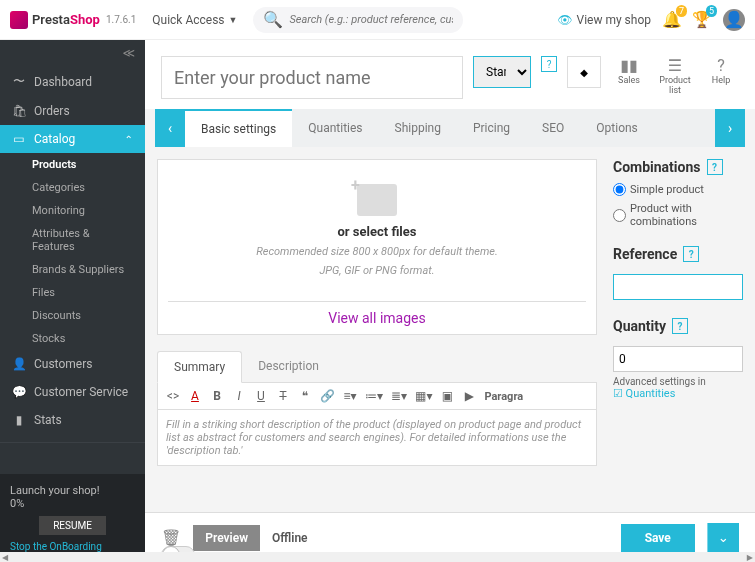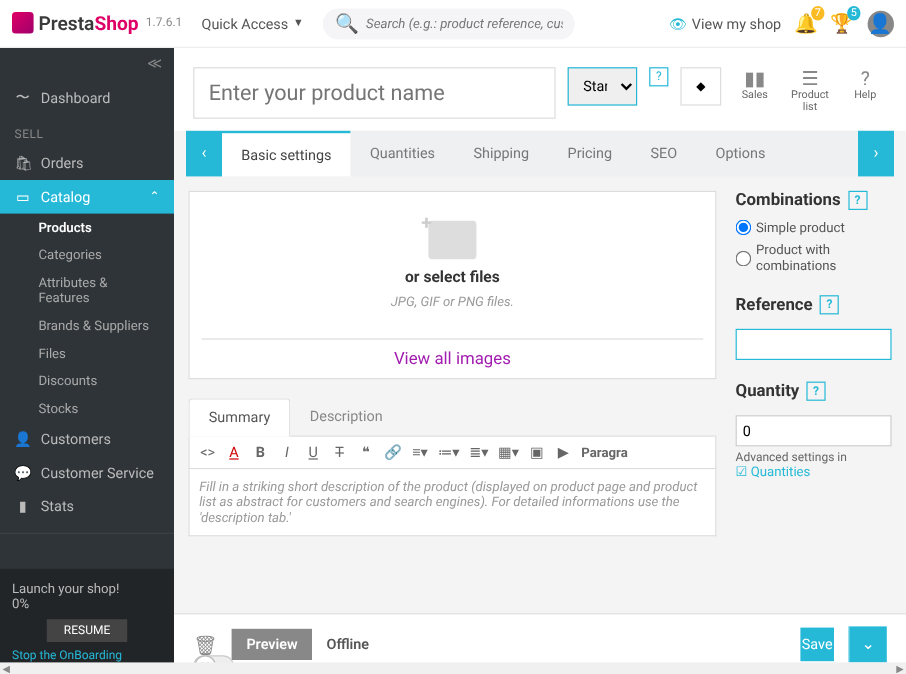--- a/index.html
+++ b/index.html
@@ -1,18 +1,18 @@
 <!DOCTYPE html>
 <html><head>
 <meta charset="utf-8">
 <style>
 * { box-sizing: border-box; margin: 0; padding: 0; font-family: -apple-system, BlinkMacSystemFont, "Segoe UI", Roboto, sans-serif; }
 body { width: 755px; height: 562px; overflow: hidden; background: #fff; position: relative; }
 .topbar { height: 40px; display: flex; align-items: center; padding: 0 10px; border-bottom: 1px solid #eee; background: #fff; }
-.logo { display: flex; align-items: flex-start; font-size: 16px; font-weight: 600; }
+.logo { display: flex; align-items: center; font-size: 13px; font-weight: 600; }
 .logo-icon { width: 18px; height: 18px; margin-right: 4px; background: linear-gradient(135deg,#df0067,#a0006b); border-radius: 3px; }
 .logo-presta { color: #3a3a3a; }
 .logo-shop { color: #df0067; font-weight: 700; }
 .version { font-size: 10px; color: #888; margin-left: 6px; }
 .quick-access { margin-left: 16px; font-size: 12px; color: #555; display: flex; align-items: center; cursor: pointer; }
 .search-box { margin-left: 16px; flex: 0 0 210px; height: 26px; background: #f5f5f7; border-radius: 13px; display: flex; align-items: center; padding: 0 10px; }
 .search-box input { border: none; background: transparent; outline: none; font-size: 11px; font-style: italic; width: 100%; color: #888; }
 .top-right { margin-left: auto; display: flex; align-items: center; gap: 12px; }
 .view-shop { font-size: 12px; color: #555; display: flex; align-items: center; gap: 4px; }
 .icon-btn { width: 18px; height: 18px; display: flex; align-items: center; justify-content: center; color: #888; position: relative; cursor: pointer; }
@@ -73,21 +73,21 @@
 .qty-input { border-color: #ccc; }
 .adv-link { font-size: 10px; color: #666; margin-top: 4px; }
 .adv-sub { color: #25b9d7; font-size: 11px; }
 
 .footer { background: #fff; border-top: 1px solid #ddd; padding: 10px 16px; display: flex; align-items: center; gap: 12px; position: relative; }
 .trash { color: #888; font-size: 16px; cursor: pointer; }
 .preview-btn { background: #888; color: #fff; border: none; padding: 6px 12px; font-size: 12px; font-weight: 600; cursor: pointer; }
 .offline { font-size: 12px; font-weight: 600; color: #555; }
 .toggle { width: 34px; height: 18px; background: #eee; border: 1px solid #ccc; border-radius: 10px; position: absolute; left: 16px; bottom: -2px; display: flex; align-items: center; }
 .toggle-knob { width: 18px; height: 18px; border-radius: 50%; background: #fff; border: 1px solid #bbb; display: flex; align-items: center; justify-content: center; font-size: 10px; color: #888; }
-.save-btn { margin-left: auto; background: #25b9d7; color: #fff; border: none; padding: 7px 1px; font-size: 12px; font-weight: 400; cursor: pointer; }
+.save-btn { margin-left: auto; background: #25b9d7; color: #fff; border: none; padding: 7px 24px; font-size: 12px; font-weight: 700; cursor: pointer; }
 .save-drop { background: #25b9d7; color: #fff; border: none; border-left: 1px solid rgba(255,255,255,0.4); padding: 7px 10px; cursor: pointer; }
 .si { width: 14px; display: inline-block; text-align: center; }
 .chev { margin-left: auto; font-size: 10px; }
 .scrollbar-h { position: absolute; bottom: 0; left: 0; right: 0; height: 10px; background: #f0f0f0; display: flex; align-items: center; justify-content: space-between; padding: 0 2px; font-size: 8px; color: #888; }
 </style>
 </head>
 <body>
 
 <div class="topbar">
   <div class="logo">
@@ -125,32 +125,32 @@
 
 <div class="layout">
   <div class="sidebar">
     <div class="sidebar-top">
         <span class="collapse-icon">≪</span>
       </div>
     <div class="side-item">
         <span class="si">〜</span>
         <span>Dashboard</span>
       </div>
-    <div class="side-section-label">SELL</div>
     <div class="side-item">
         <span class="si">🛍</span>
         <span>Orders</span>
       </div>
     <div class="side-item active">
         <span class="si">▭</span>
         <span>Catalog</span>
         <span class="chev">⌃</span>
       </div>
     <div class="side-sub active">Products</div>
     <div class="side-sub">Categories</div>
+    <div class="side-sub">Monitoring</div>
     <div class="side-sub">Attributes &amp; Features</div>
     <div class="side-sub">Brands &amp; Suppliers</div>
     <div class="side-sub">Files</div>
     <div class="side-sub">Discounts</div>
     <div class="side-sub">Stocks</div>
     <div class="side-item">
         <span class="si">👤</span>
         <span>Customers</span>
       </div>
     <div class="side-item">
@@ -192,21 +192,22 @@
       <div class="tab">SEO</div>
       <div class="tab">Options</div>
       <div class="tab-arrow right">›</div>
     </div>
 
     <div class="content-row">
       <div class="left-col">
         <div class="dropzone">
           <div class="drop-icon"></div>
           <div class="sel">or select files</div>
-          <div class="hint">JPG, GIF or PNG files.</div>
+          <div class="hint">Recommended size 800 x 800px for default theme.</div>
+          <div class="hint">JPG, GIF or PNG format.</div>
           <div class="view-all">View all images</div>
         </div>
 
         <div class="desc-tabs">
           <div class="desc-tab active">Summary</div>
           <div class="desc-tab">Description</div>
         </div>
         <div class="editor-toolbar">
           <span>&lt;&gt;</span>
           <span style="text-decoration:underline;color:#c00;">A</span>

